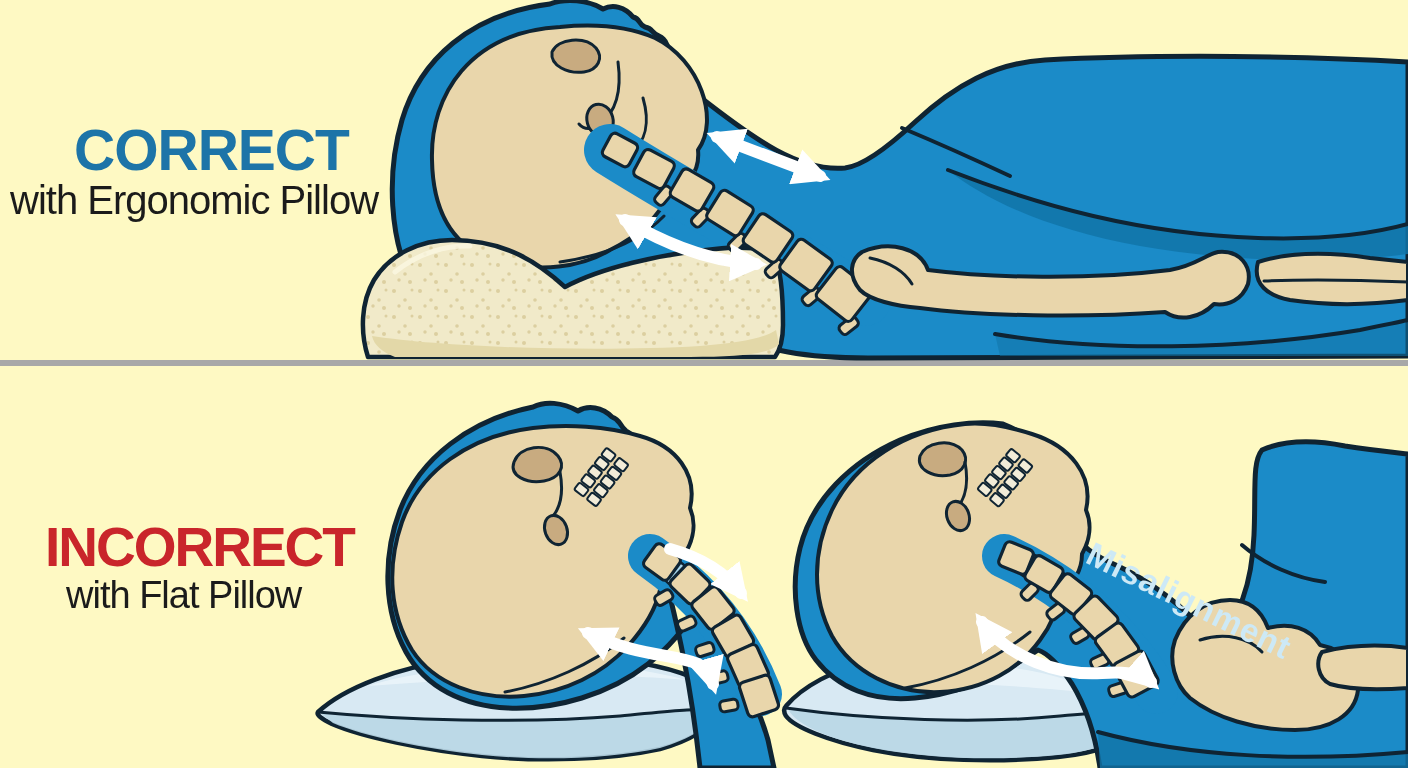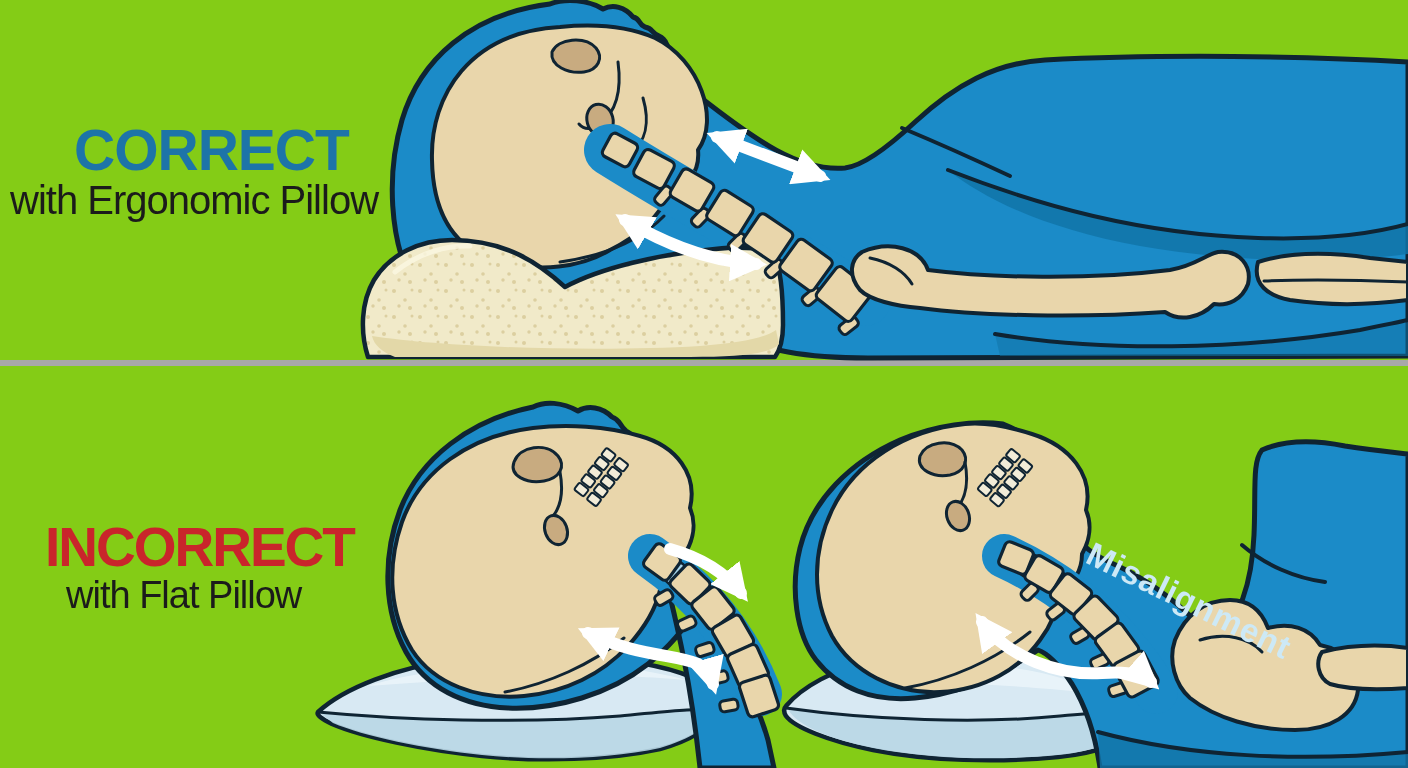--- a/index.html
+++ b/index.html
@@ -1,16 +1,16 @@
 <!DOCTYPE html>
 <html style="--body-blue: #1b8bc8; --body-blue-shade: #1174a8; --outline-dark: #0f2433; --bone: #e9d6ab; --bone-shade: #c8ab80; --bone-light: #f2ecd8; --disc-blue: #a6d4ea; --ergo-pillow: #f1eac9; --ergo-pillow-dot: #dccfa0; --ergo-pillow-shade: #e3d8a8; --flat-pillow: #d8e9f3; --flat-pillow-shade: #b9d7e6; --flat-pillow-light: #eaf4f9; --floor-gray: #a8a8a8; --arrow-white: #ffffff; --correct-blue: #1d74a8; --incorrect-red: #c9252b; --label-black: #1b1b1b; --misalign-text: #cde9f6;"><head>
 <meta charset="utf-8">
 <style>
   html,body{margin:0;padding:0;background:#fff;}
-  #stage{position:relative;width:1408px;height:768px;background:#84cc16;overflow:hidden;
+  #stage{position:relative;width:1408px;height:768px;background:#fef9c3;overflow:hidden;
          font-family:"Liberation Sans",sans-serif;}
   svg{display:block;}
   
   .outline{stroke:var(--outline-dark);stroke-linejoin:round;}
   .body-fill{fill:var(--body-blue);}
   .shade-fill{fill:var(--body-blue-shade);}
   .bone-fill{fill:var(--bone);}
   .bone-shade-fill{fill:var(--bone-shade);}
   .tooth-fill{fill:var(--bone-light);}
   .disc-fill{fill:var(--disc-blue);}

